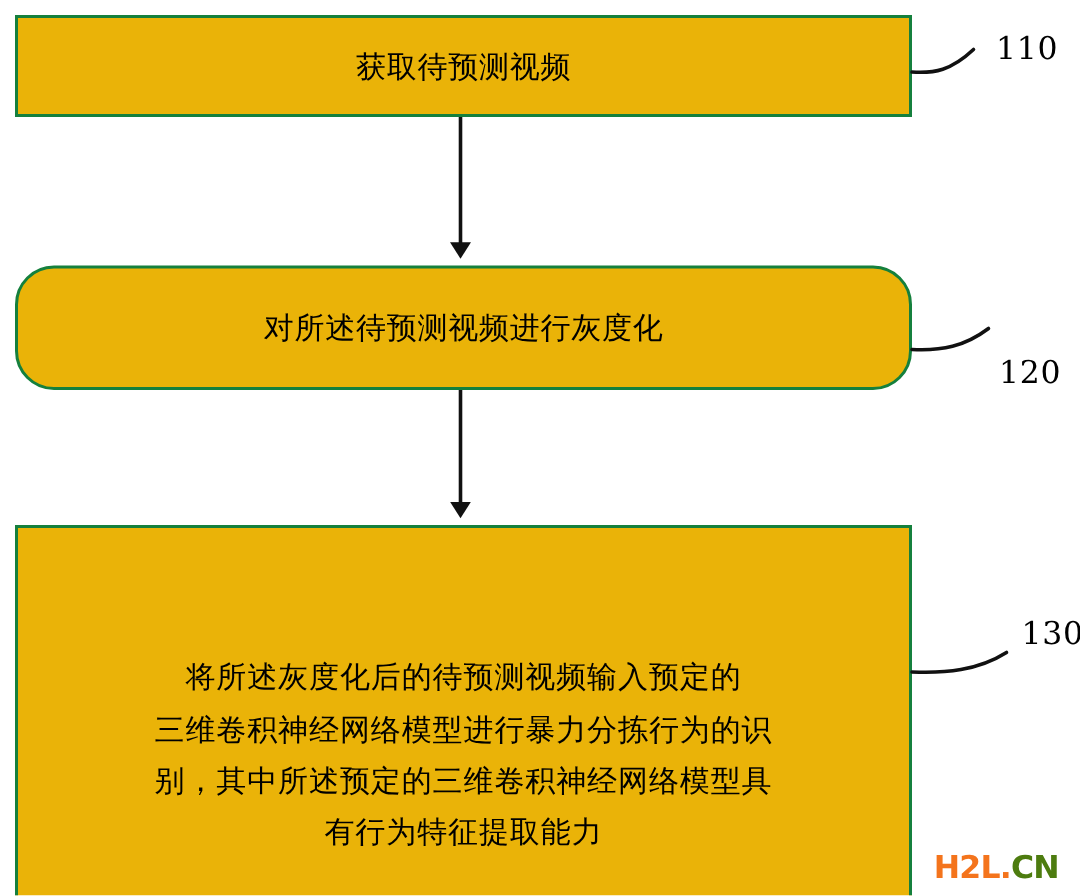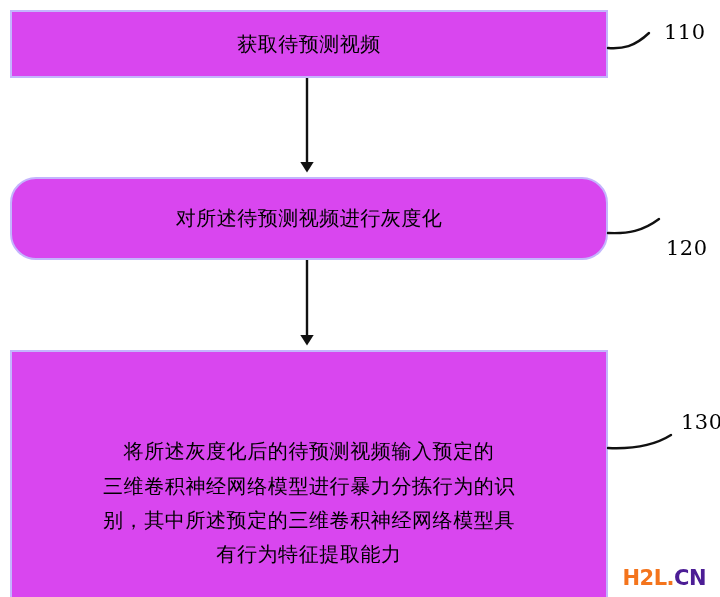--- a/index.html
+++ b/index.html
@@ -15,22 +15,22 @@
     width: 720px;
     height: 597px;
     background: #ffffff;
     overflow: hidden;
   }
 
   
   .node {
     position: absolute;
     box-sizing: border-box;
-    border: 2px solid #c4b5fd;
-    background: #d946ef;
+    border: 2px solid #15803d;
+    background: #eab308;
     display: flex;
     align-items: center;
     justify-content: center;
   }
   .node-text {
     font-family: "DejaVu Serif", "Liberation Serif", serif;
     font-size: 20px;
     line-height: 1.62;
     color: #000000;
     text-align: center;
@@ -77,21 +77,21 @@
     right: 14px;
     bottom: 8px;
     font-family: "DejaVu Sans", "Liberation Sans", sans-serif;
     font-size: 21px;
     font-weight: bold;
     letter-spacing: -0.5px;
     line-height: 1;
     user-select: none;
   }
   #watermark .wm-a { color: #f4741c; margin-top: 40px; }
-  #watermark .wm-b { color: #4c1d95; }
+  #watermark .wm-b { color: #4d7c0f; }
 </style>
 </head>
 <body>
 
 <div id="figure">
 
   <div class="node" id="node-110">
     <div class="node-text">获取待预测视频</div>
   </div>
 

